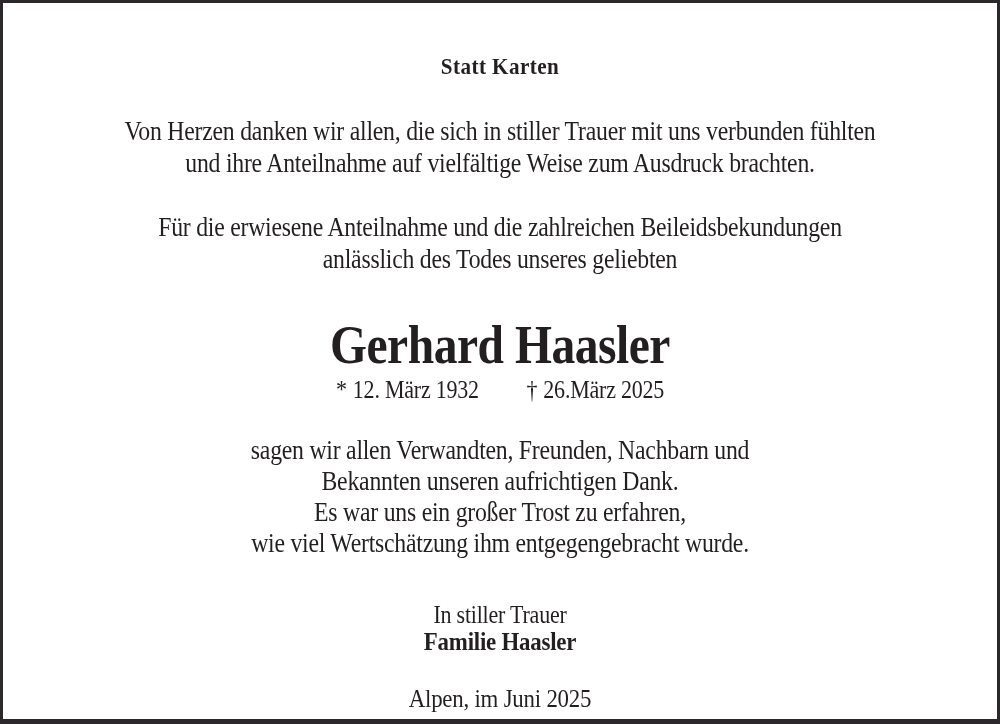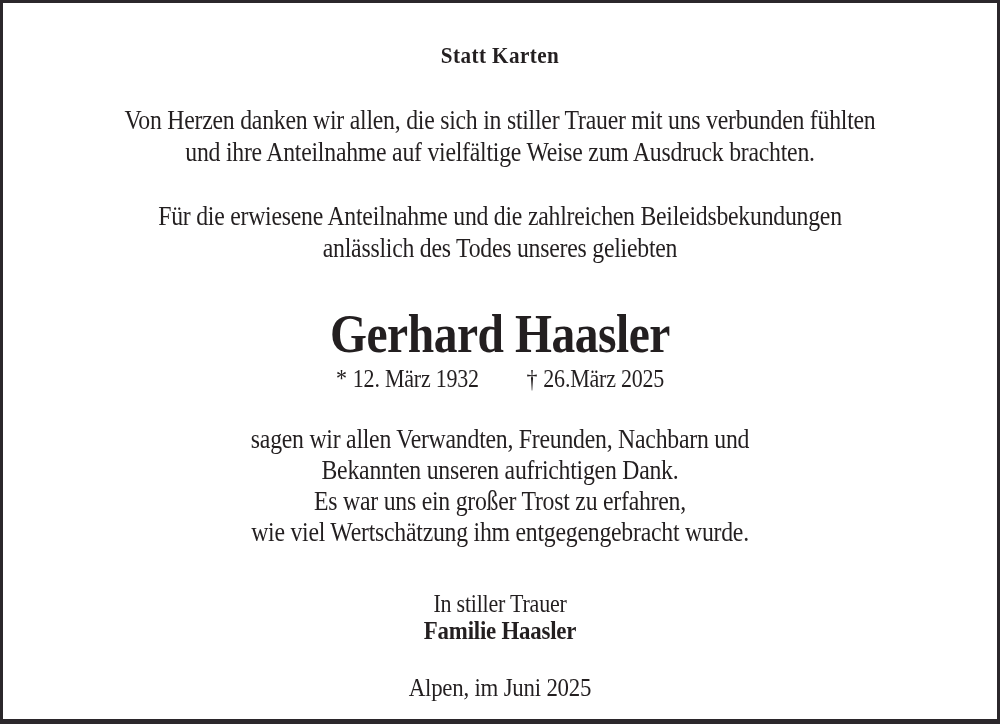--- a/index.html
+++ b/index.html
@@ -18,21 +18,21 @@
     color: var(--ink);
     overflow: hidden;
   }
   .page {
     width: 1000px;
     height: 724px;
     background: var(--bg);
     border-style: solid;
     border-color: var(--border);
     border-width: 3px 3px 5px 3px;
-    padding-top: 39px;
+    padding-top: 50px;
     text-align: center;
   }
   
   .condensed {
     transform: scaleX(0.88);
     transform-origin: 50% 50%;
     letter-spacing: -0.01em;
   }
   .notice-header {
     font-size: 24px;

